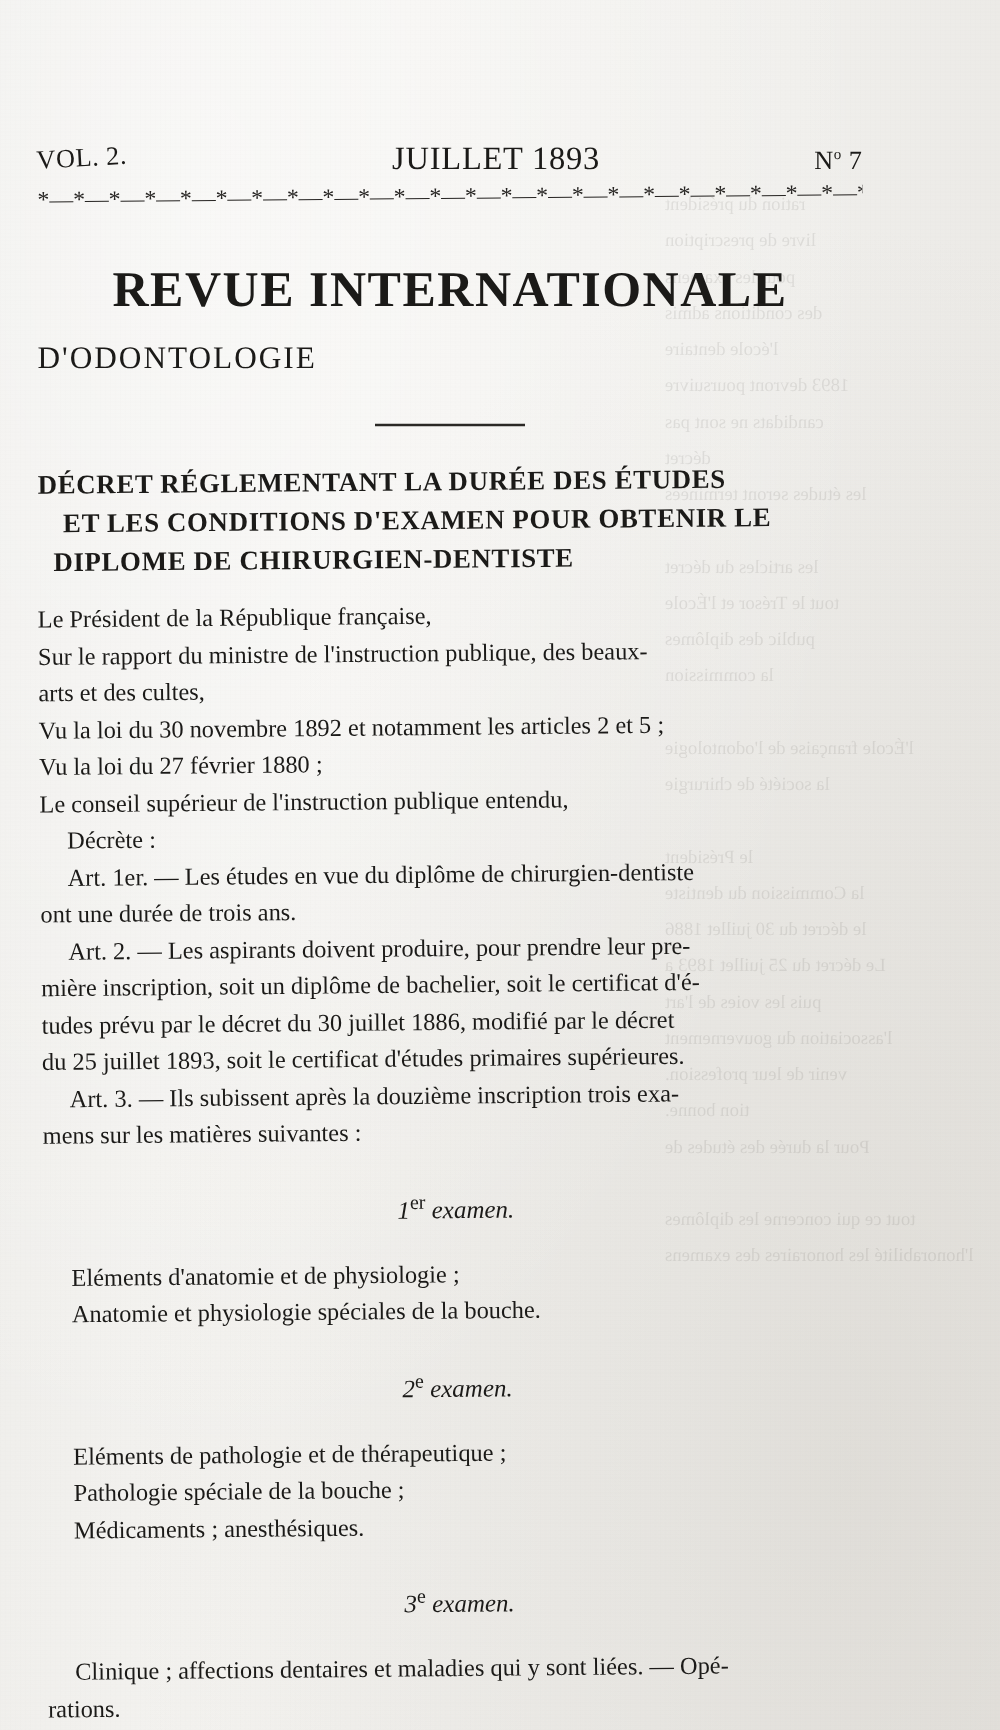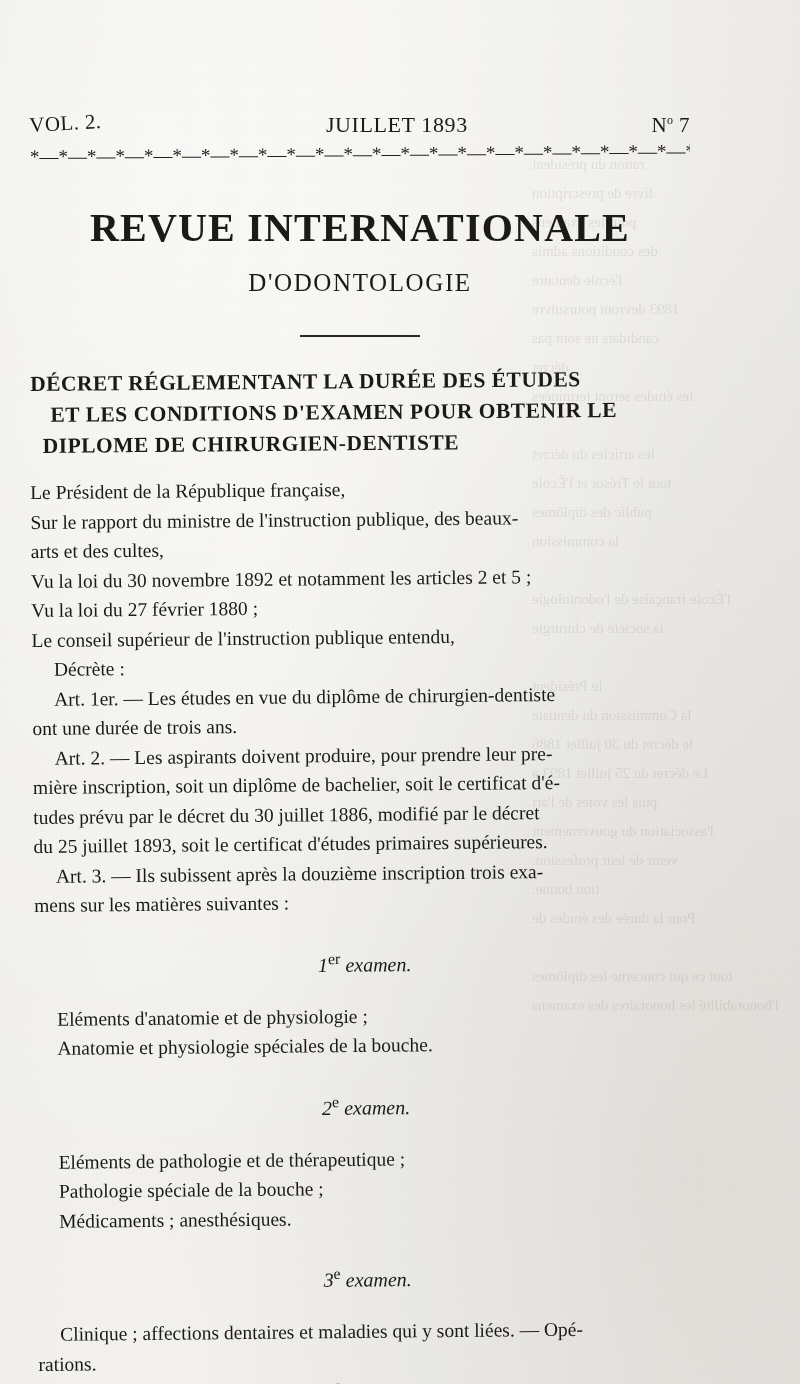--- a/index.html
+++ b/index.html
@@ -71,21 +71,21 @@
     font-size: 21px;
     letter-spacing: .4px;
   }
   .vol {
     transform: rotate(-3.2deg);
     transform-origin: left bottom;
     font-size: 21px;
     white-space: nowrap;
   }
   .issue-date {
-    font-size: 22px;
+    font-size: 26px;
     letter-spacing: .6px;
     margin-left: 40px;
   }
   .issue-no {
     font-size: 21px;
     white-space: nowrap;
   }
   .issue-no sup {
     font-size: 12px;
     vertical-align: super;
@@ -109,21 +109,21 @@
     font-size: 40px;
     font-weight: bold;
     text-align: center;
     letter-spacing: 1.2px;
     font-family: Liberation Serif, serif;
   }
   h2.subtitle {
     margin: 18px 0 0 0;
     font-size: 25px;
     font-weight: normal;
-    text-align: center;
+    text-align: left;
     letter-spacing: 1.6px;
   }
   .short-rule {
     width: 120px;
     height: 2px;
     background: #2a2825;
     margin: 38px auto 0 auto;
   }
 
   h3.decree-title {

